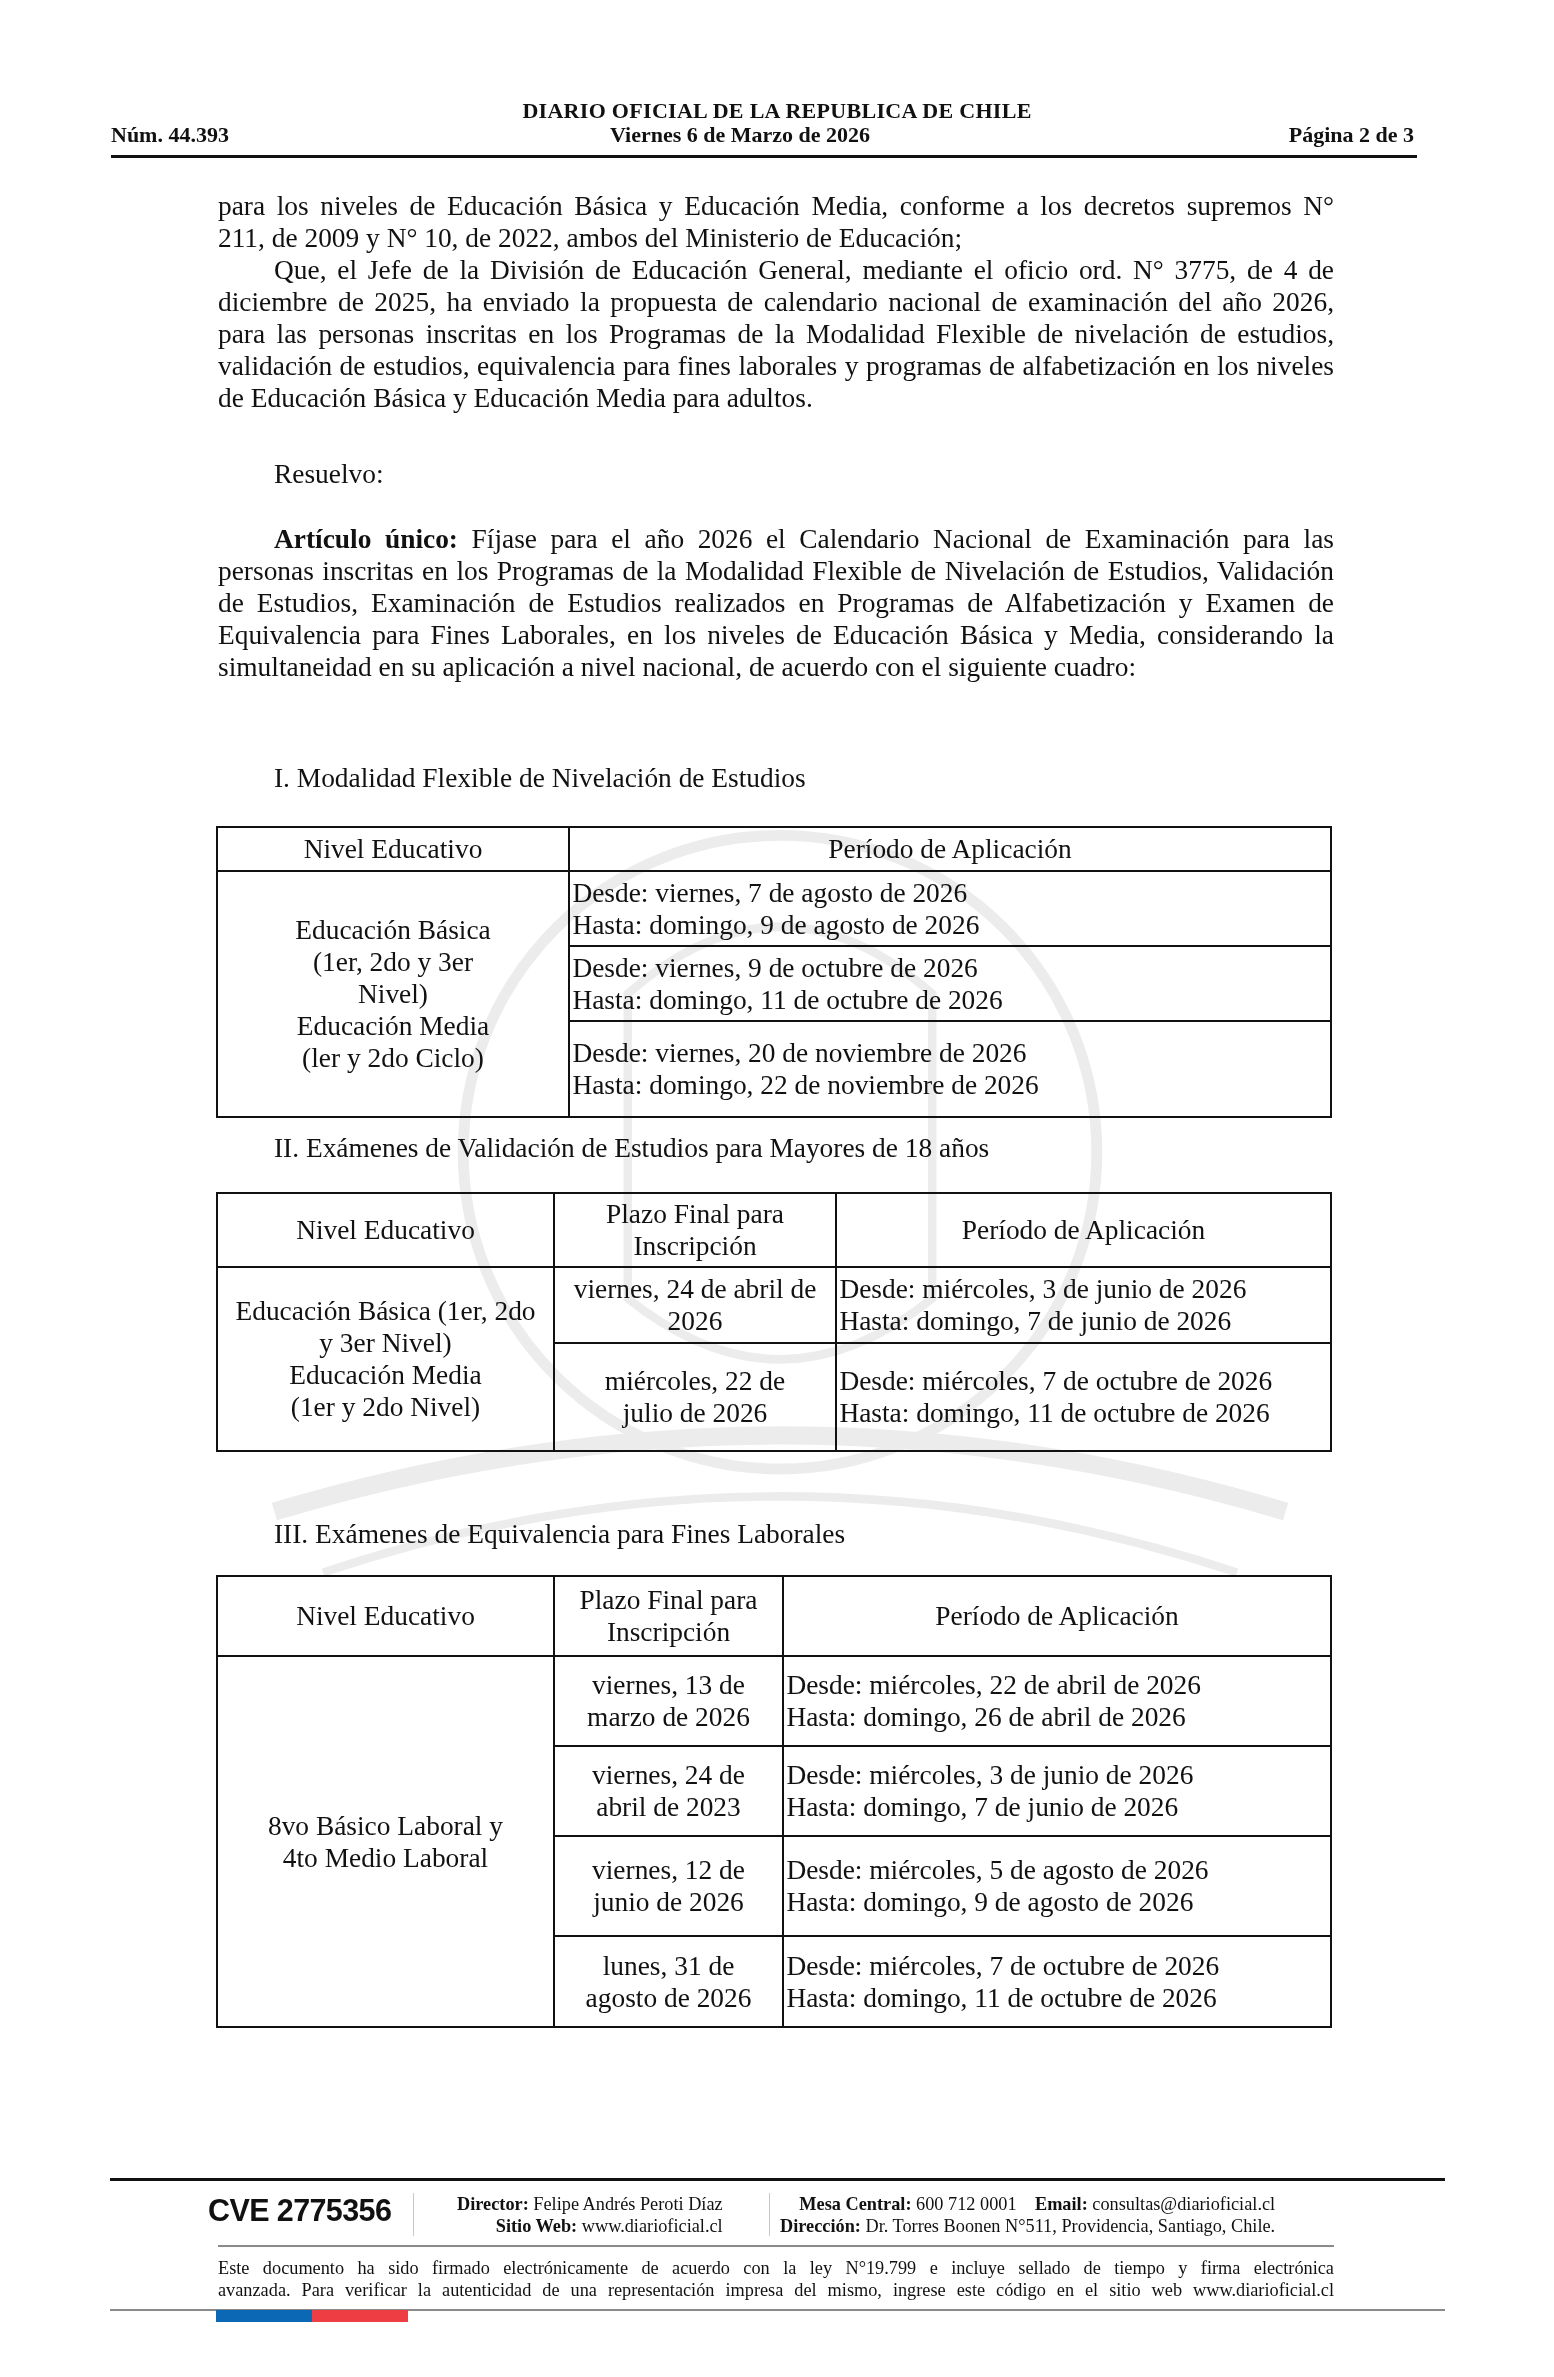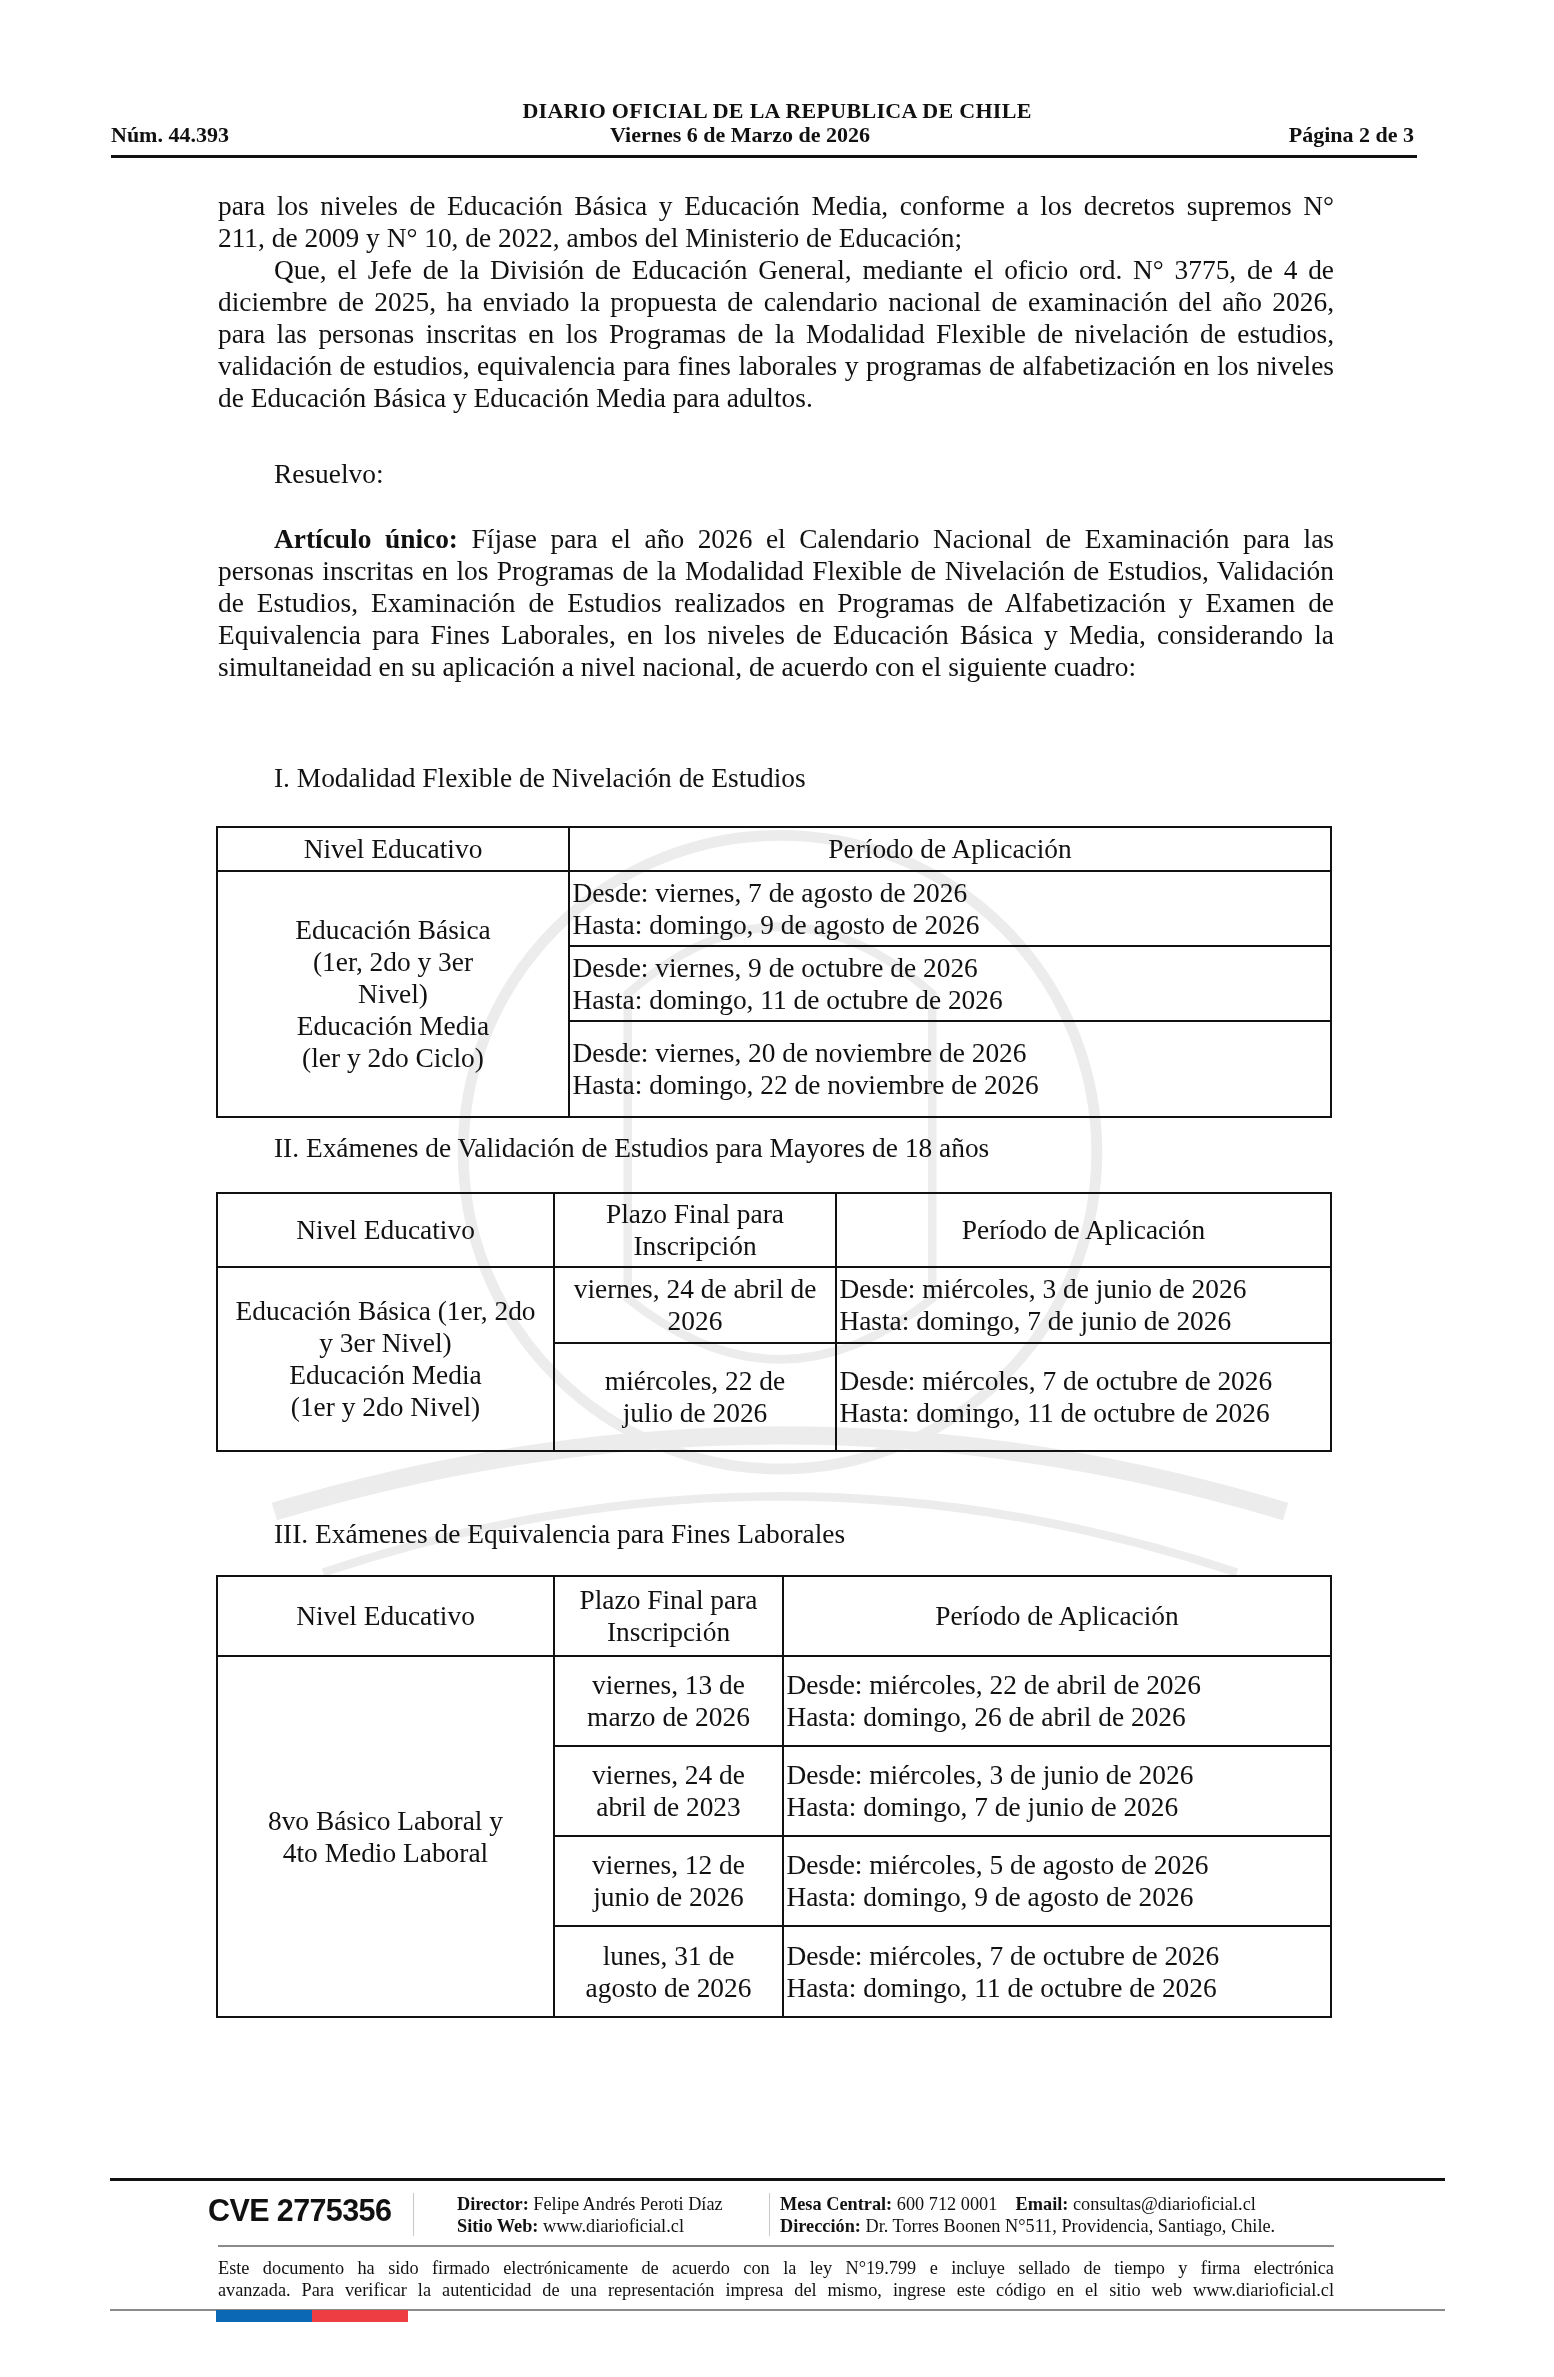--- a/index.html
+++ b/index.html
@@ -1,18 +1,18 @@
 <!DOCTYPE html>
 <html style="font-size:9.8px"><head>
 <meta charset="utf-8">
 <style>
   html, body { margin: 0; padding: 0; background: #ffffff; }
   body { width: 1554px; height: 2377px; position: relative; overflow: hidden;
          font-family: "Liberation Serif", serif; color: #111; }
-  .abs { position: absolute; }
+  .abs { position: absolute; text-align: right; }
 
   
   .watermark { position: absolute; left: 201px; top: 811px; width: 1158px; height: 792px;
                pointer-events: none; opacity: 0.07; }
 
   
   .hdr-title { left: 0; width: 1554px; top: 98px; text-align: center; font-weight: bold;
                font-size: 22px; letter-spacing: 0.3px; }
   .hdr-num { left: 111px; top: 122px; font-weight: bold; font-size: 22px; }
   .hdr-date { left: 0; width: 1480px; top: 122px; text-align: center; font-weight: bold; font-size: 22px; }
@@ -206,21 +206,21 @@
   <tr style="height:90px">
     <td class="c">
       <div>viernes, 24 de</div>
       <div>abril de 2023</div>
     </td>
     <td class="l">
       <div>Desde: miércoles, 3 de junio de 2026</div>
       <div>Hasta: domingo, 7 de junio de 2026</div>
     </td>
   </tr>
-  <tr style="height:90px">
+  <tr style="height:100px">
     <td class="c">
       <div>viernes, 12 de</div>
       <div>junio de 2026</div>
     </td>
     <td class="l">
       <div>Desde: miércoles, 5 de agosto de 2026</div>
       <div>Hasta: domingo, 9 de agosto de 2026</div>
     </td>
   </tr>
   <tr style="height:91px">

